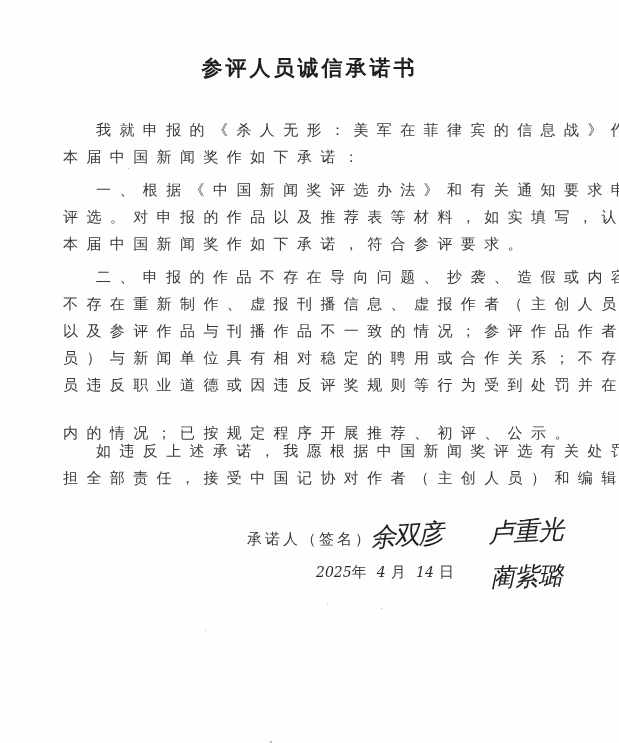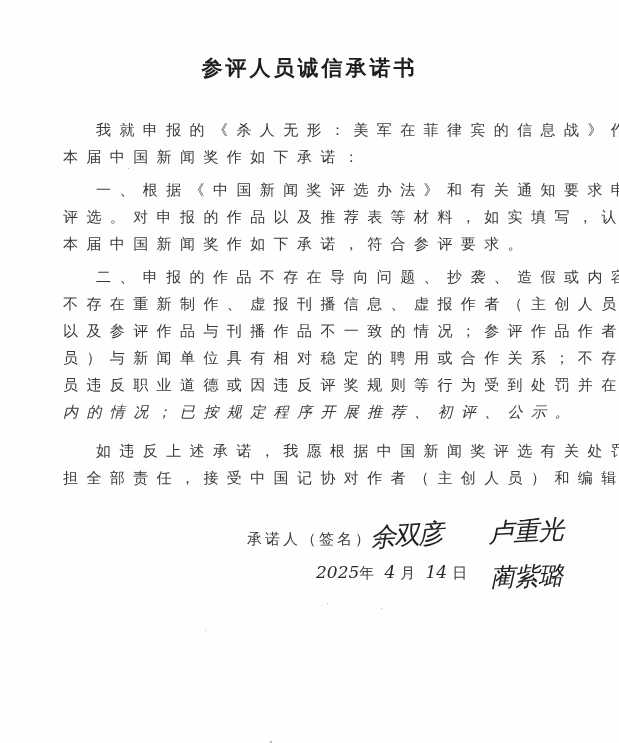--- a/index.html
+++ b/index.html
@@ -71,21 +71,21 @@
     .sig2 { left: 488px; top: 514px; font-size: 26px; transform: rotate(-3deg); letter-spacing: -1px; }
     .sig3 { left: 490px; top: 560px; font-size: 25px; transform: rotate(-2deg); letter-spacing: -1px; }
     .date {
       position: absolute;
       left: 316px;
       top: 562px;
       font-size: 16px;
       color: #2a2a2a;
       white-space: nowrap;
     }
-    .date .hw { font-family: "DejaVu Serif", "Liberation Serif", serif; font-style: italic; font-size: 17px; }
+    .date .hw { font-family: "DejaVu Serif", "Liberation Serif", serif; font-style: italic; font-size: 14px; }
     .date .pr { font-family: "DejaVu Sans", "Liberation Sans", sans-serif; font-size: 15px; color: #3a3a3a; }
     .speck {
       position: absolute;
       width: 1px; height: 1px;
       background: #bbb;
     }
   </style>
 </head>
 <body>
 
@@ -100,21 +100,21 @@
 
     <div class="line indent" style="top:179px;">一、根据《中国新闻奖评选办法》和有关通知要求申报作品</div>
     <div class="line" style="top:206px;">评选。对申报的作品以及推荐表等材料，如实填写，认真审查。</div>
     <div class="line" style="top:233px;">本届中国新闻奖作如下承诺，符合参评要求。</div>
 
     <div class="line indent" style="top:266px;">二、申报的作品不存在导向问题、抄袭、造假或内容失实；</div>
     <div class="line" style="top:293px;">不存在重新制作、虚报刊播信息、虚报作者（主创人员）和编辑，</div>
     <div class="line" style="top:320px;">以及参评作品与刊播作品不一致的情况；参评作品作者（主创人</div>
     <div class="line" style="top:347px;">员）与新闻单位具有相对稳定的聘用或合作关系；不存在参评人</div>
     <div class="line" style="top:374px;">员违反职业道德或因违反评奖规则等行为受到处罚并在影响期</div>
-    <div class="line" style="top:401px;font-style:italic;">内的情况；已按规定程序开展推荐、初评、公示。</div>
+    <div class="line" style="top:422px;">内的情况；已按规定程序开展推荐、初评、公示。</div>
 
     <div class="line indent" style="top:440px;">如违反上述承诺，我愿根据中国新闻奖评选有关处罚规定承</div>
     <div class="line" style="top:467px;">担全部责任，接受中国记协对作者（主创人员）和编辑的处罚。</div>
   </div>
 
   <div class="sig-label">承诺人（签名）：</div>
 
   <div class="handwriting sig1">余双彦</div>
   <div class="handwriting sig2">卢重光</div>
   <div class="handwriting sig3">蔺紫璐</div>

